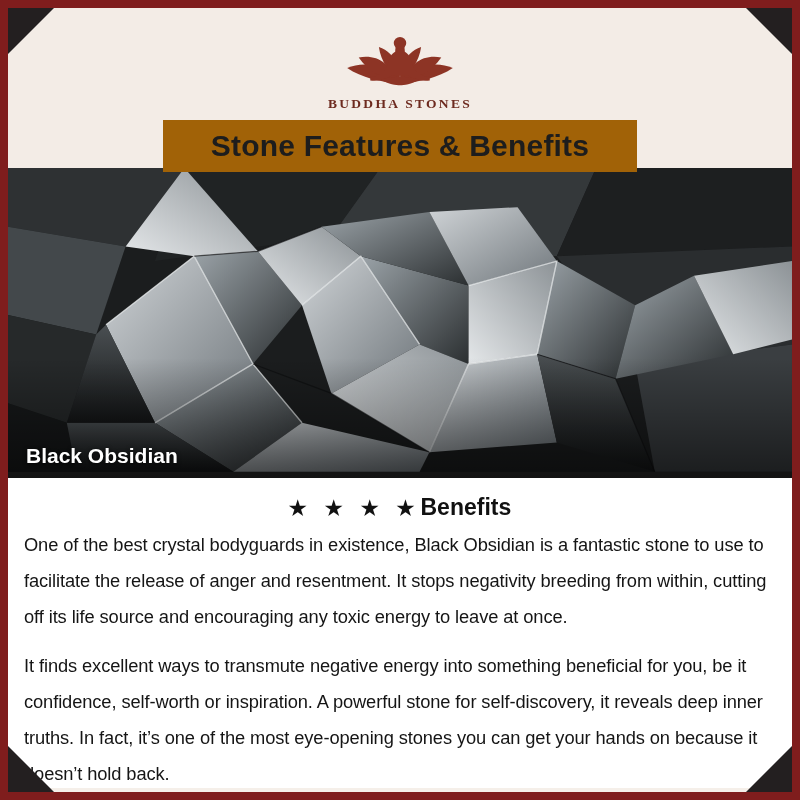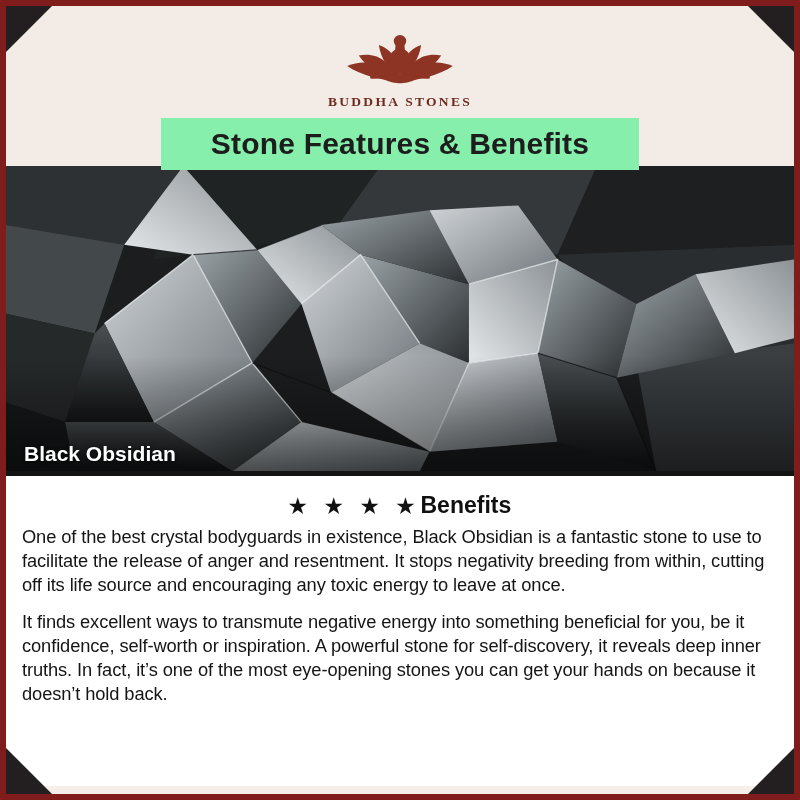--- a/index.html
+++ b/index.html
@@ -13,21 +13,21 @@
     font-family: "Liberation Sans", sans-serif;
     background: #ffffff;
   }
 
   .poster {
     position: relative;
     width: 800px;
     height: 800px;
     background: #f5efe9;
     box-sizing: border-box;
-    border: 6px solid #7f1d1d;
+    border: 8px solid #7f1d1d;
     overflow: hidden;
   }
 
   
   .corner {
     position: absolute;
     width: 0;
     height: 0;
     z-index: 6;
   }
@@ -82,21 +82,21 @@
     font-weight: 700;
     font-family: "Liberation Serif", serif;
   }
 
   .title-band {
     position: absolute;
     left: 155px;
     right: 155px;
     bottom: -4px;
     height: 52px;
-    background: #86efac;
+    background: #a16207;
     display: flex;
     align-items: center;
     justify-content: center;
     z-index: 4;
   }
   .title-band h1 {
     margin: 0;
     font-size: 30px;
     font-weight: 700;
     color: #1d1d1d;
@@ -165,21 +165,21 @@
     line-height: 1;
   }
   .kw + .kw { margin-left: 8px; }
 
   .paragraphs {
     margin-top: 2px;
   }
   .paragraphs p {
     margin: 0 0 0 0;
     font-size: 18.3px;
-    line-height: 24px;
+    line-height: 36px;
     color: #151515;
     letter-spacing: -0.1px;
   }
   .paragraphs p + p { margin-top: 13px; }
 </style>
 </head>
 <body>
 
 <div class="poster">
 

